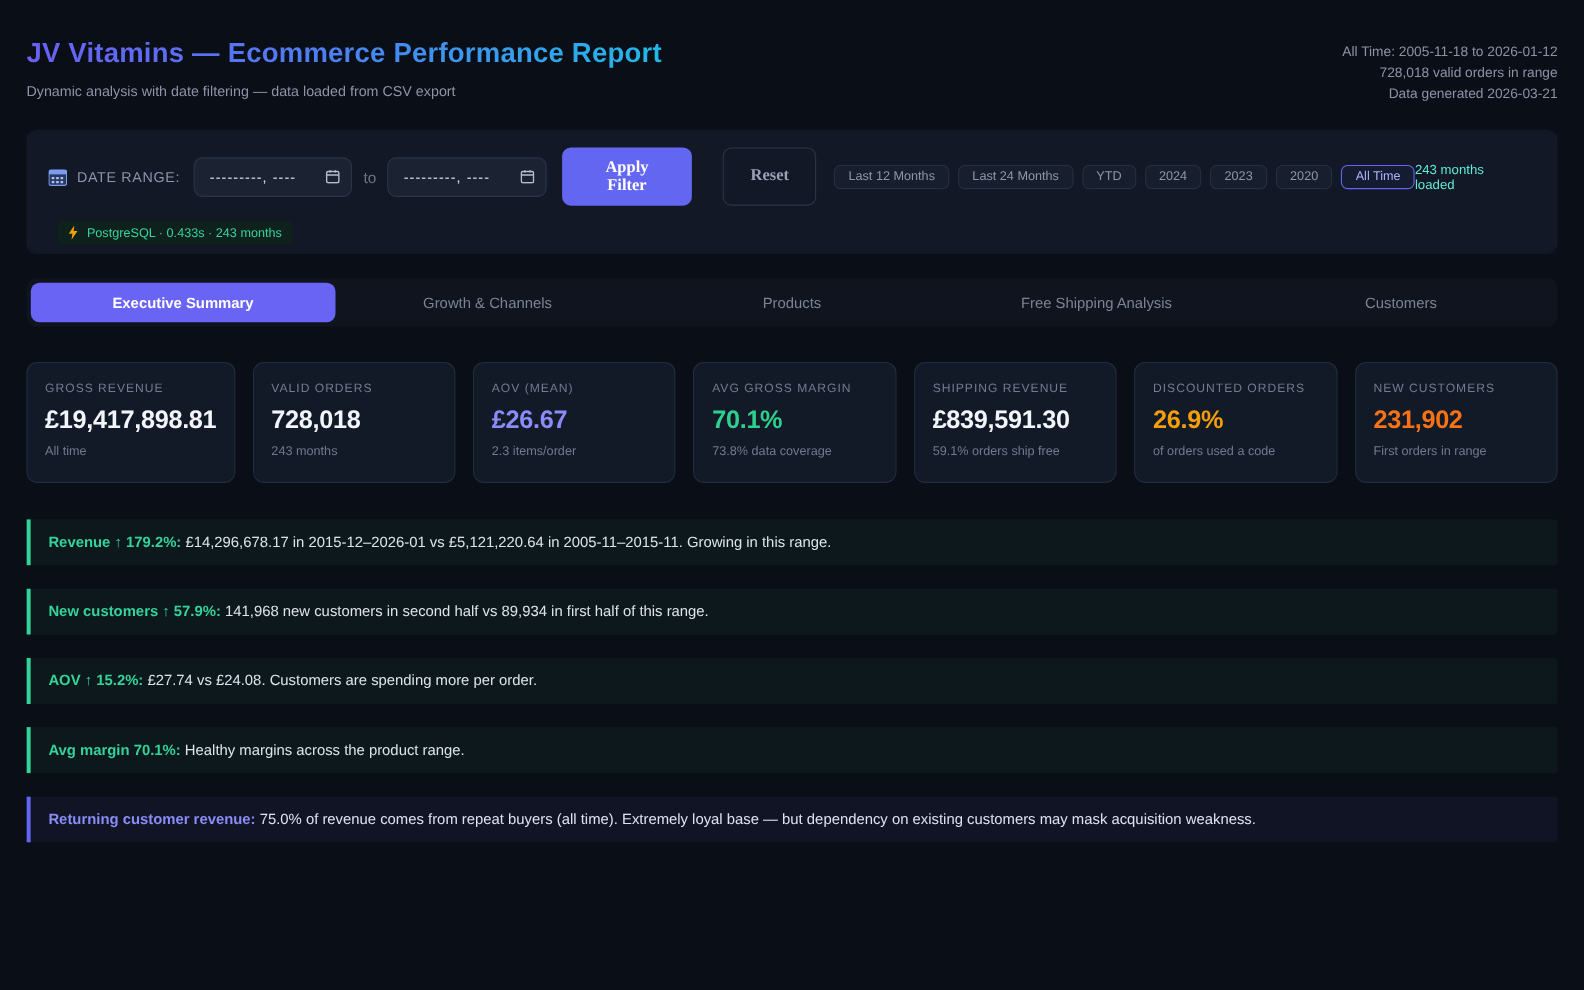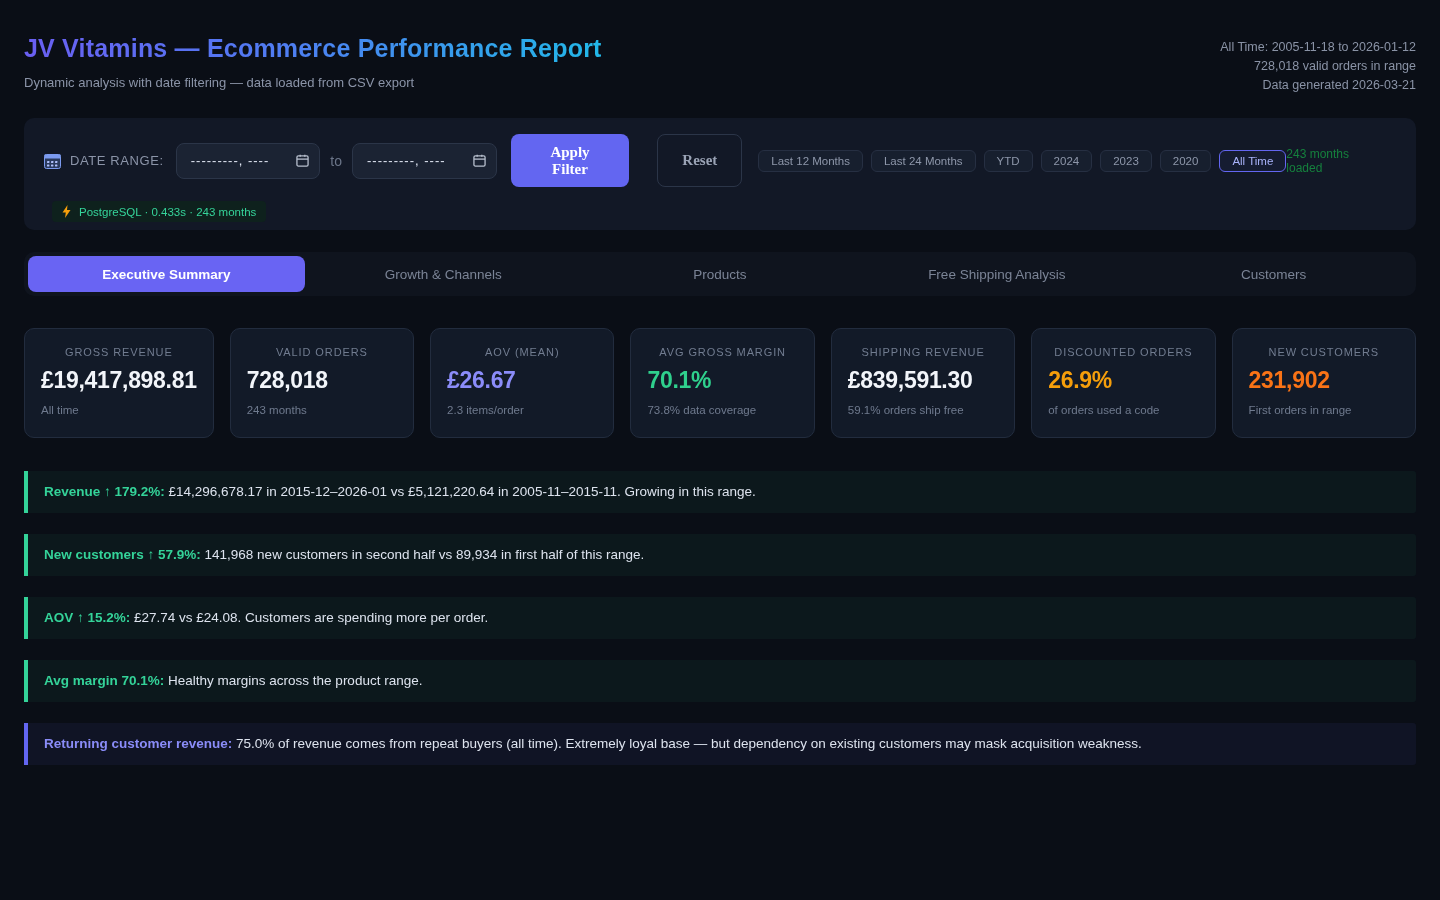--- a/index.html
+++ b/index.html
@@ -53,21 +53,21 @@
     background:transparent; border:1px solid #2b3548; color:#9aa3b5;
     font-weight:600; padding:0 24px; margin-left:28px;
   }
   .chips { display:flex; align-items:center; gap:8px; margin-left:16px; }
   .chip {
     background:#171f2e; border:1px solid #262f42; border-radius:6px;
     color:#8e97aa; font-size:11.5px; padding:4px 12px; font-family:inherit;
     cursor:pointer; white-space:nowrap;
   }
   .chip.active { border-color:#6366f1; color:#a9b3fb; background:#151c31; }
-  .months-loaded { margin-left:auto; font-size:12px; color:#15803d; padding-right:18px; }
+  .months-loaded { margin-left:auto; font-size:12px; color:#5eead4; padding-right:18px; }
   .db-badge {
     margin-top:14px; margin-left:8px; display:inline-flex; align-items:center; gap:8px;
     background:#0e211d; border-radius:4px; padding:4px 10px;
     font-family:Liberation Sans, sans-serif; font-size:11.5px; color:#35d49a;
   }
   .bolt-icon { width:9px; height:13px; }
 
   
   .tabbar {
     margin-top:22px; background:#0f141e; border-radius:10px; height:44px;
@@ -82,21 +82,21 @@
 
   
   .kpi-grid {
     margin-top:32px; display:grid; grid-template-columns:repeat(7,1fr);
     gap:14px 16px;
   }
   .kpi-card {
     background:#121a28; border:1px solid #222c3e; border-radius:10px;
     padding:17px 16px; height:110px;
   }
-  .kpi-label { font-size:11px; letter-spacing:0.9px; color:#717c90; white-space:nowrap;text-align:center; }
+  .kpi-label { font-size:11px; letter-spacing:0.9px; color:#717c90; white-space:nowrap; }
   .kpi-value { margin-top:9px; font-size:23px; font-weight:700; letter-spacing:-0.3px; white-space:nowrap; }
   .kpi-sub { margin-top:10px; font-size:11.5px; color:#6f7a8e; white-space:nowrap; }
 
   
   .insights { margin-top:33px; }
   .insight {
     border-left:4px solid #34d399; background:rgba(52,211,153,0.05);
     padding:12px 16px; font-size:13.5px; margin-bottom:21px; color:#dde3ee;
     border-radius:0 3px 3px 0; line-height:18px;
   }

